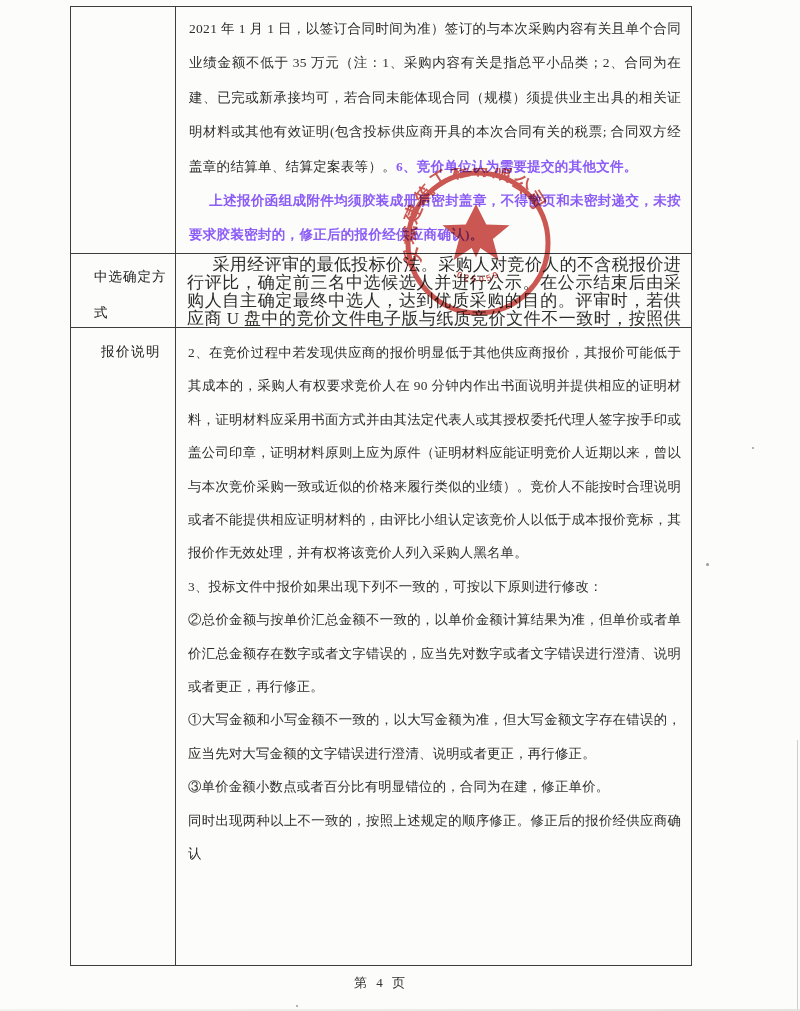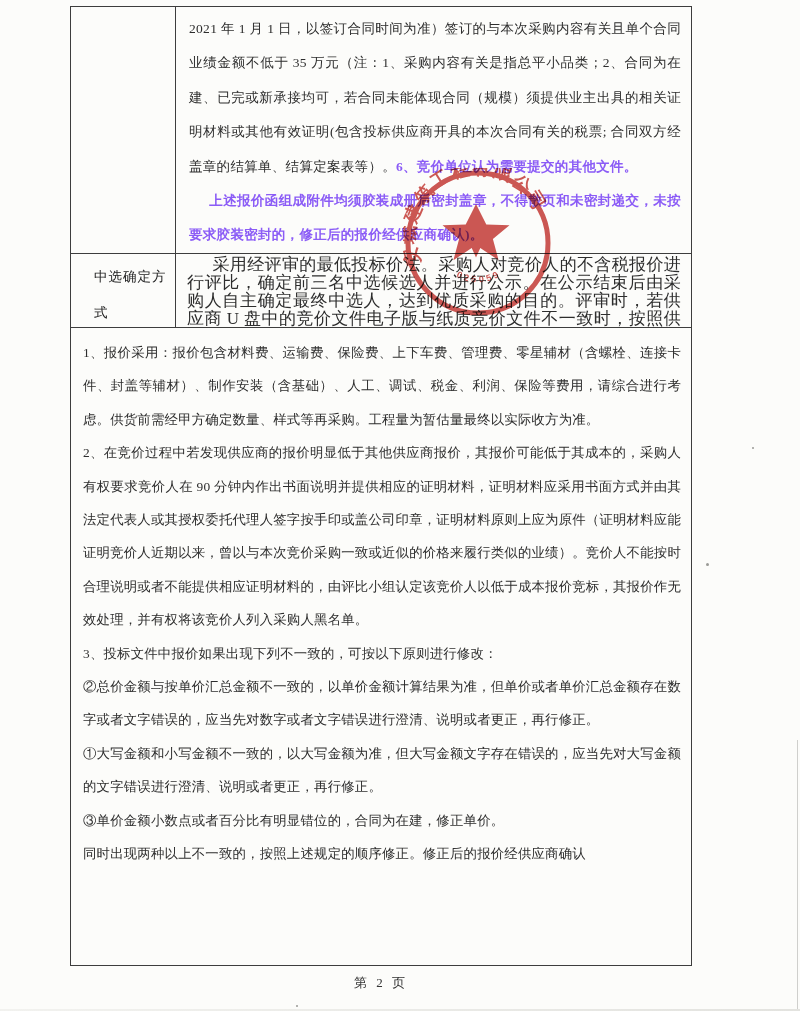--- a/index.html
+++ b/index.html
@@ -73,22 +73,22 @@
     </div>
 
     <div class="t-row row-2">
       <div class="label-cell label-sel">中选确定方式</div>
       <div class="content-cell content-2">
         <div class="para">采用经评审的最低投标价法。采购人对竞价人的不含税报价进行评比，确定前三名中选候选人并进行公示。在公示结束后由采购人自主确定最终中选人，达到优质采购的目的。评审时，若供应商 U 盘中的竞价文件电子版与纸质竞价文件不一致时，按照供应商提交的纸质竞价文件进行评比。</div>
       </div>
     </div>
 
     <div class="t-row last">
+      <div class="label-cell label-quo">报价说明</div>
       <div class="content-cell content-3">
-        <p>1、报价采用：报价包含材料费、运输费、保险费、上下车费、管理费、零星辅材（含螺栓、连接卡件、封盖等辅材）、制作安装（含基础）、人工、调试、税金、利润、保险等费用，请综合进行考虑。供货前需经甲方确定数量、样式等再采购。工程量为暂估量最终以实际收方为准。</p>
         <p>2、在竞价过程中若发现供应商的报价明显低于其他供应商报价，其报价可能低于其成本的，采购人有权要求竞价人在 90 分钟内作出书面说明并提供相应的证明材料，证明材料应采用书面方式并由其法定代表人或其授权委托代理人签字按手印或盖公司印章，证明材料原则上应为原件（证明材料应能证明竞价人近期以来，曾以与本次竞价采购一致或近似的价格来履行类似的业绩）。竞价人不能按时合理说明或者不能提供相应证明材料的，由评比小组认定该竞价人以低于成本报价竞标，其报价作无效处理，并有权将该竞价人列入采购人黑名单。</p>
         <p>3、投标文件中报价如果出现下列不一致的，可按以下原则进行修改：</p>
         <p>②总价金额与按单价汇总金额不一致的，以单价金额计算结果为准，但单价或者单价汇总金额存在数字或者文字错误的，应当先对数字或者文字错误进行澄清、说明或者更正，再行修正。</p>
         <p>①大写金额和小写金额不一致的，以大写金额为准，但大写金额文字存在错误的，应当先对大写金额的文字错误进行澄清、说明或者更正，再行修正。</p>
         <p>③单价金额小数点或者百分比有明显错位的，合同为在建，修正单价。</p>
         <p>同时出现两种以上不一致的，按照上述规定的顺序修正。修正后的报价经供应商确认</p>
       </div>
     </div>
 
   </div>
@@ -101,21 +101,21 @@
     <circle cx="75" cy="75" r="70" fill="none" stroke="#c8413c" stroke-width="5"></circle>
     <polygon fill="#c8413c" points="73,36 62.7,56.4 39.5,57.2 56.1,70.9 50.4,92.3 68.7,79.9 73,89.5 77.3,79.9 95.6,92.3 89.9,70.9 106.5,57.2 83.3,56.4"></polygon>
     <text font-family="Liberation Sans, sans-serif" font-size="18" font-weight="bold" fill="#c8413c" letter-spacing="2">
       <textPath href="#arcTop" startOffset="6">安城建筑工程有限公司</textPath>
     </text>
     <text font-family="Liberation Sans, sans-serif" font-size="9" font-weight="bold" fill="#c8413c" letter-spacing="3">
       <textPath href="#arcBottom" startOffset="14">025059</textPath>
     </text>
   </svg>
 
-  <div class="footer">第 2 页</div>
+  <div class="footer">第 4 页</div>
 
   <div class="scan-edge-r"></div>
   <div class="scan-edge-b"></div>
   <div class="speck speck1"></div>
   <div class="speck speck2"></div>
   <div class="speck speck3"></div>
 
 </div>
 
 </body></html>

